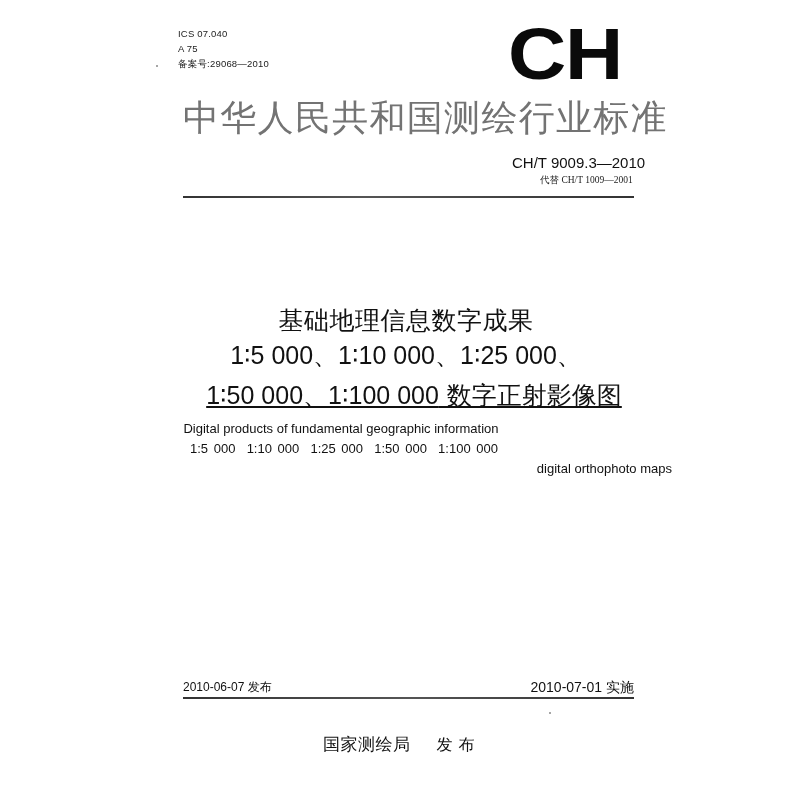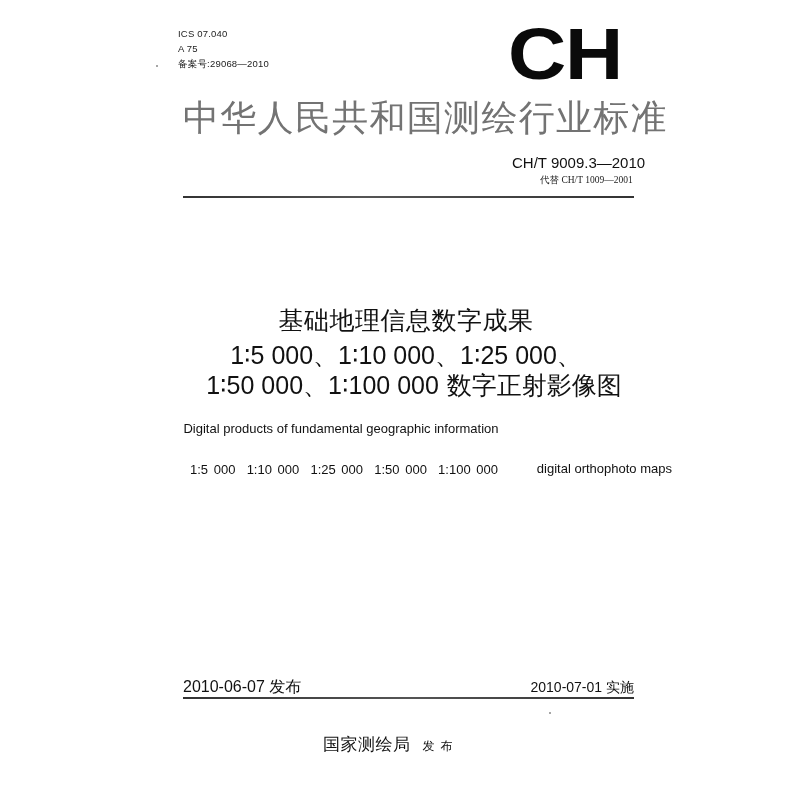--- a/index.html
+++ b/index.html
@@ -90,44 +90,44 @@
     .cn-sub {
       left: 0;
       width: 800px;
       text-align: center;
       font-family: "DejaVu Sans", sans-serif;
       color: #111;
       white-space: nowrap;
     }
     .cn-sub-1 { top: 305px; font-size: 25px; line-height: 32px; letter-spacing: 0.5px; padding-left: 12px; box-sizing: border-box; }
     .cn-sub-2 { top: 340px; font-size: 25px; line-height: 30px; padding-left: 12px; box-sizing: border-box; font-family: "Liberation Sans", sans-serif; }
-    .cn-sub-3 { top: 370px; font-size: 25px; line-height: 30px; padding-left: 28px; box-sizing: border-box; }
+    .cn-sub-3 { top: 380px; font-size: 25px; line-height: 30px; padding-left: 28px; box-sizing: border-box; text-decoration: underline; }
     .cn-sub-3 .num { font-family: "Liberation Sans", sans-serif; }
 
     
     .en-sub {
       left: 0;
       width: 672px;
       text-align: center;
       font-family: "Liberation Sans", sans-serif;
       font-size: 13px;
       line-height: 20px;
       color: #111;
       white-space: nowrap;
     }
     .en-sub-1 { top: 419px; padding-left: 10px; box-sizing: border-box; }
-    .en-sub-2 { top: 460px; padding-left: 16px; box-sizing: border-box; word-spacing: 2px; }
+    .en-sub-2 { top: 439px; padding-left: 16px; box-sizing: border-box; word-spacing: 2px; }
     .en-sub-3 { top: 459px; padding-left: 4px; box-sizing: border-box; text-align: right; }
 
     
     .date-issue {
       left: 183px;
       top: 678px;
       font-family: "Liberation Sans", sans-serif;
-      font-size: 16px;
+      font-size: 12px;
       line-height: 18px;
       white-space: nowrap;
       color: #111;
     }
     .date-effective {
       right: 166px;
       top: 678px;
       font-family: "Liberation Sans", sans-serif;
       font-size: 14px;
       line-height: 18px;
@@ -146,21 +146,21 @@
     .publisher {
       left: 323px;
       top: 733px;
       font-family: "DejaVu Serif", serif;
       font-size: 17px;
       line-height: 22px;
       white-space: nowrap;
       color: #111;
     }
     .publisher .org { letter-spacing: 0.5px; }
-    .publisher .act { margin-left: 12px; font-size: 12px; letter-spacing: 6px; font-family: "DejaVu Sans", sans-serif; }
+    .publisher .act { margin-left: 26px; font-size: 16px; letter-spacing: 6px; font-family: "DejaVu Sans", sans-serif; }
 
     .speck { width: 2px; height: 2px; background: #888; border-radius: 50%; }
   </style>
 </head>
 <body>
 
 <div class="abs meta-block">
   <div>ICS 07.040</div>
   <div>A 75</div>
   <div>备案号:29068—2010</div>

